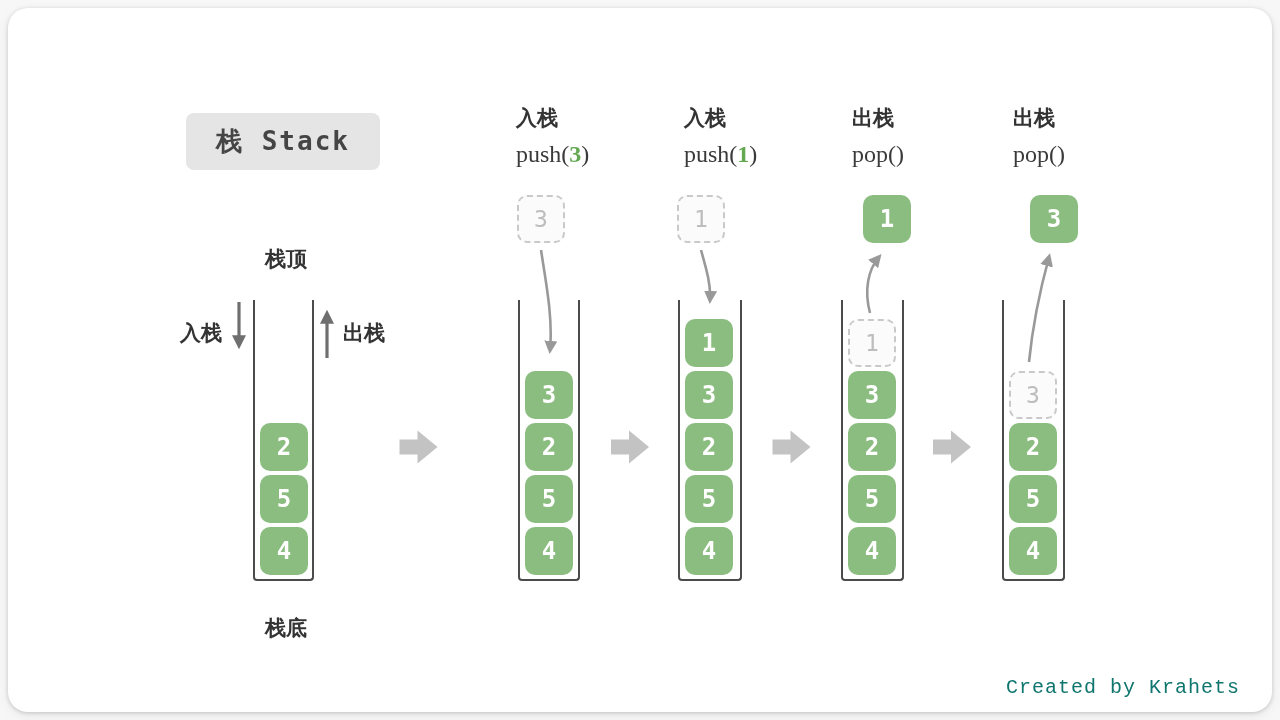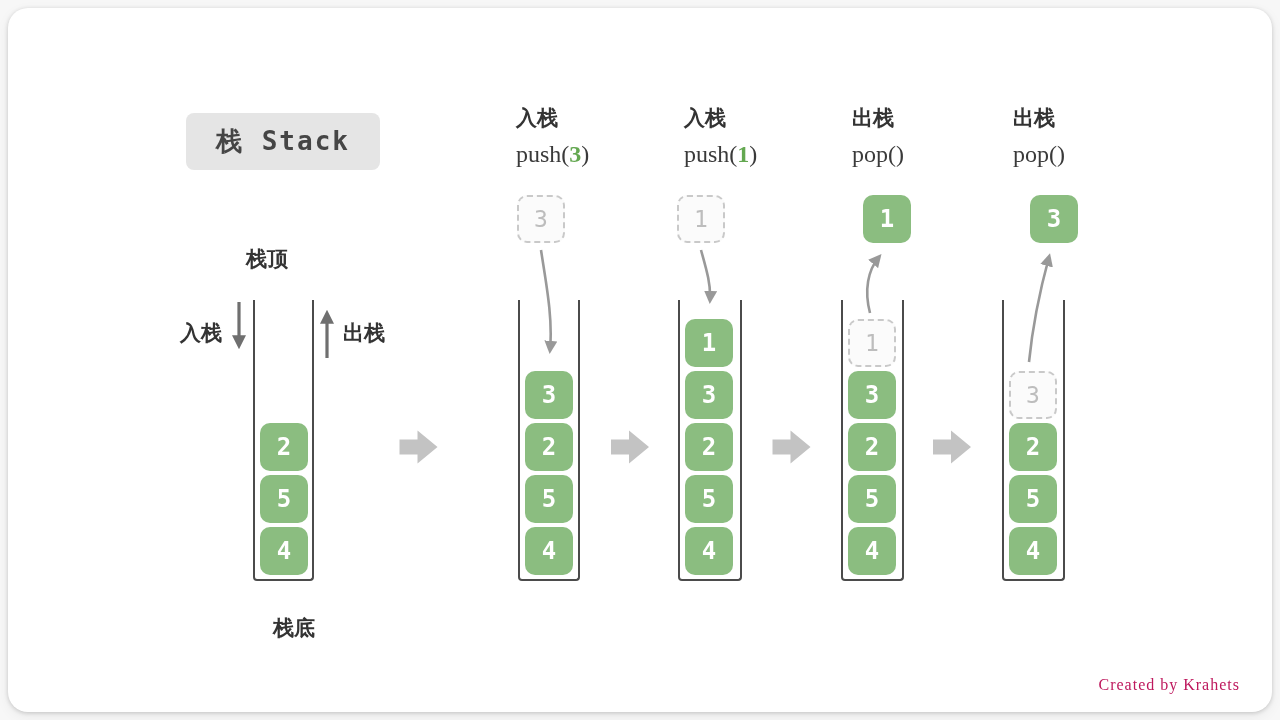--- a/index.html
+++ b/index.html
@@ -44,34 +44,34 @@
     display:flex;align-items:center;justify-content:center;
     font-family:"DejaVu Sans Mono","Liberation Mono",monospace;
     font-weight:bold;font-size:24px;z-index:3;position:absolute;
   }
   .ghost{
     background:#fbfbfb;border:2px dashed #c9c9c9;color:#bdbdbd;
     font-weight:normal;font-size:23px;
   }
   .watermark{
     right:40px;top:676px;
-    font-family:Liberation Serif, serif;
-    font-size:16px;color:#be185d;letter-spacing:1px;z-index:3;
+    font-family:Liberation Mono, monospace;
+    font-size:20px;color:#0f766e;letter-spacing:1px;z-index:3;
   }
   svg.overlay{position:absolute;left:0;top:0;z-index:2;pointer-events:none;}
 </style>
 </head>
 <body>
 
 <div class="card"></div>
 
 <div class="abs title-box">栈 Stack</div>
 
-<div class="abs cn" style="left:246px;top:245px;width:80px;">栈顶</div>
-<div class="abs cn" style="left:254px;top:614px;width:80px;text-align:center;">栈底</div>
+<div class="abs cn" style="left:246px;top:245px;width:80px;text-align:center;">栈顶</div>
+<div class="abs cn" style="left:246px;top:614px;width:80px;text-align:center;">栈底</div>
 <div class="abs cn" style="left:162px;top:319px;width:60px;text-align:right;">入栈</div>
 <div class="abs cn" style="left:343px;top:319px;width:60px;text-align:left;">出栈</div>
 
 <div class="abs oplabel" style="left:516px;">
   <div class="op-cn">入栈</div>
   <div class="code"><span>push(</span><span class="arg">3</span><span>)</span></div>
 </div>
 <div class="abs oplabel" style="left:684px;">
   <div class="op-cn">入栈</div>
   <div class="code"><span>push(</span><span class="arg">1</span><span>)</span></div>

